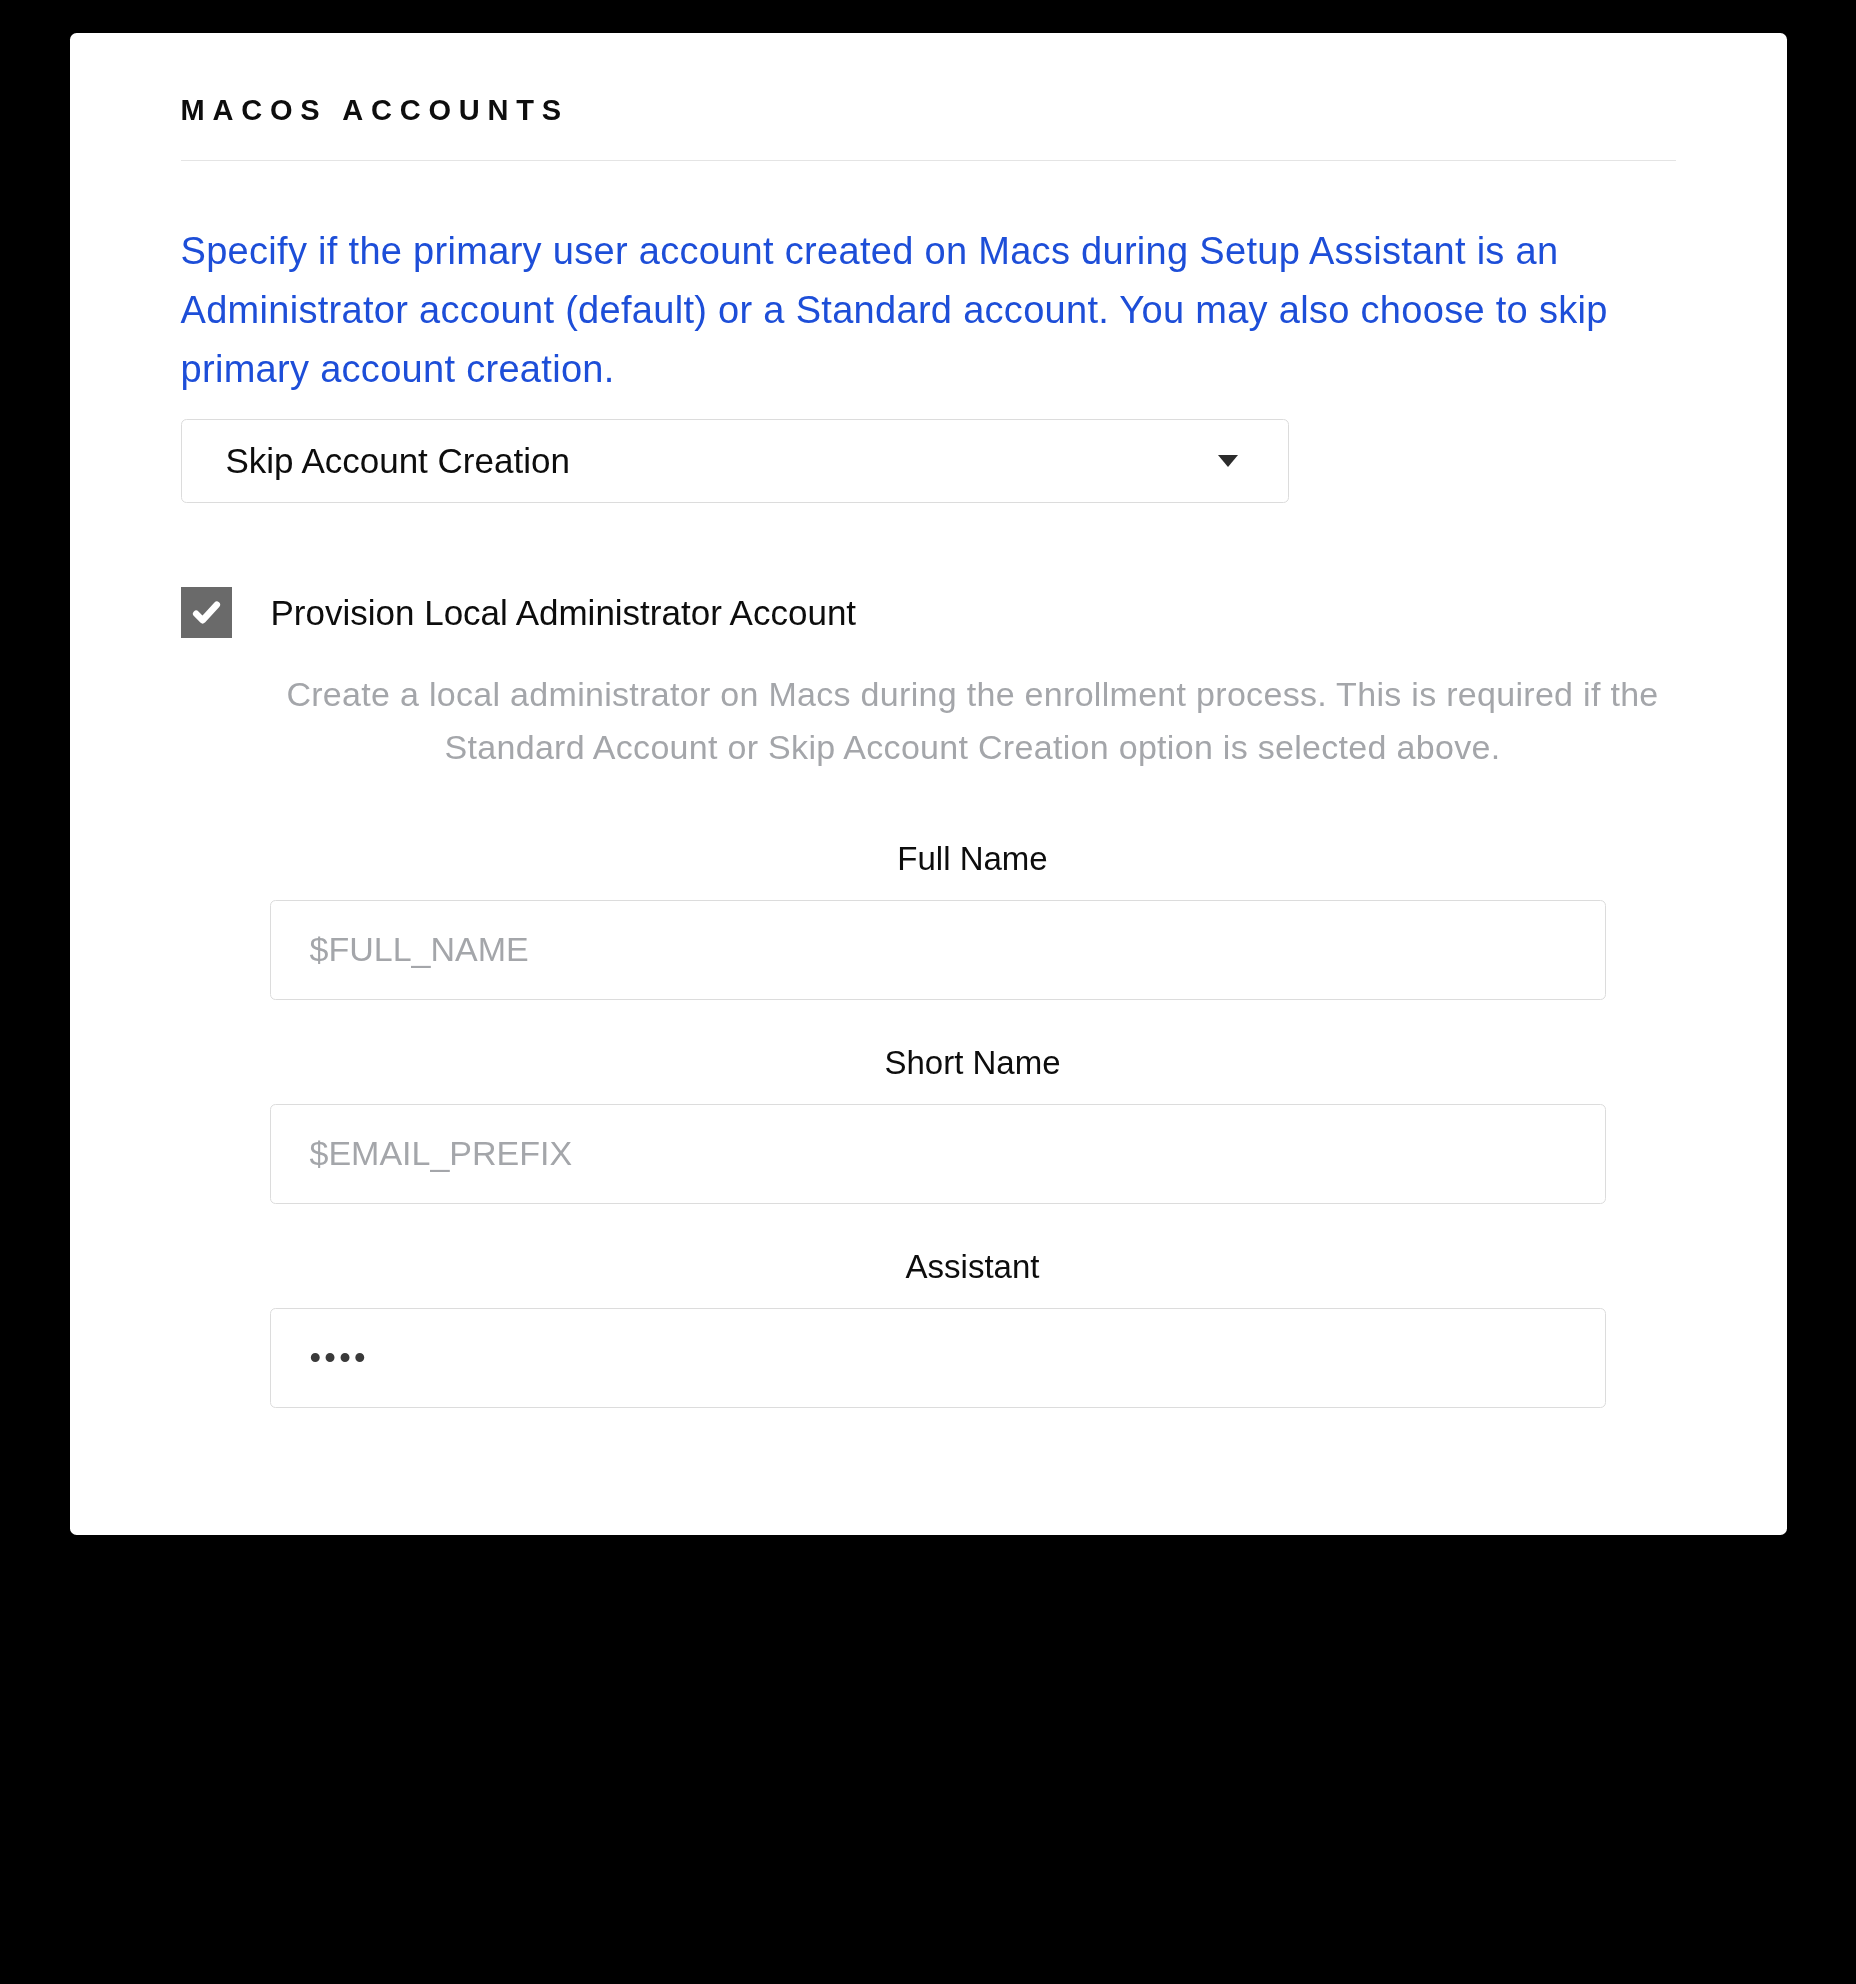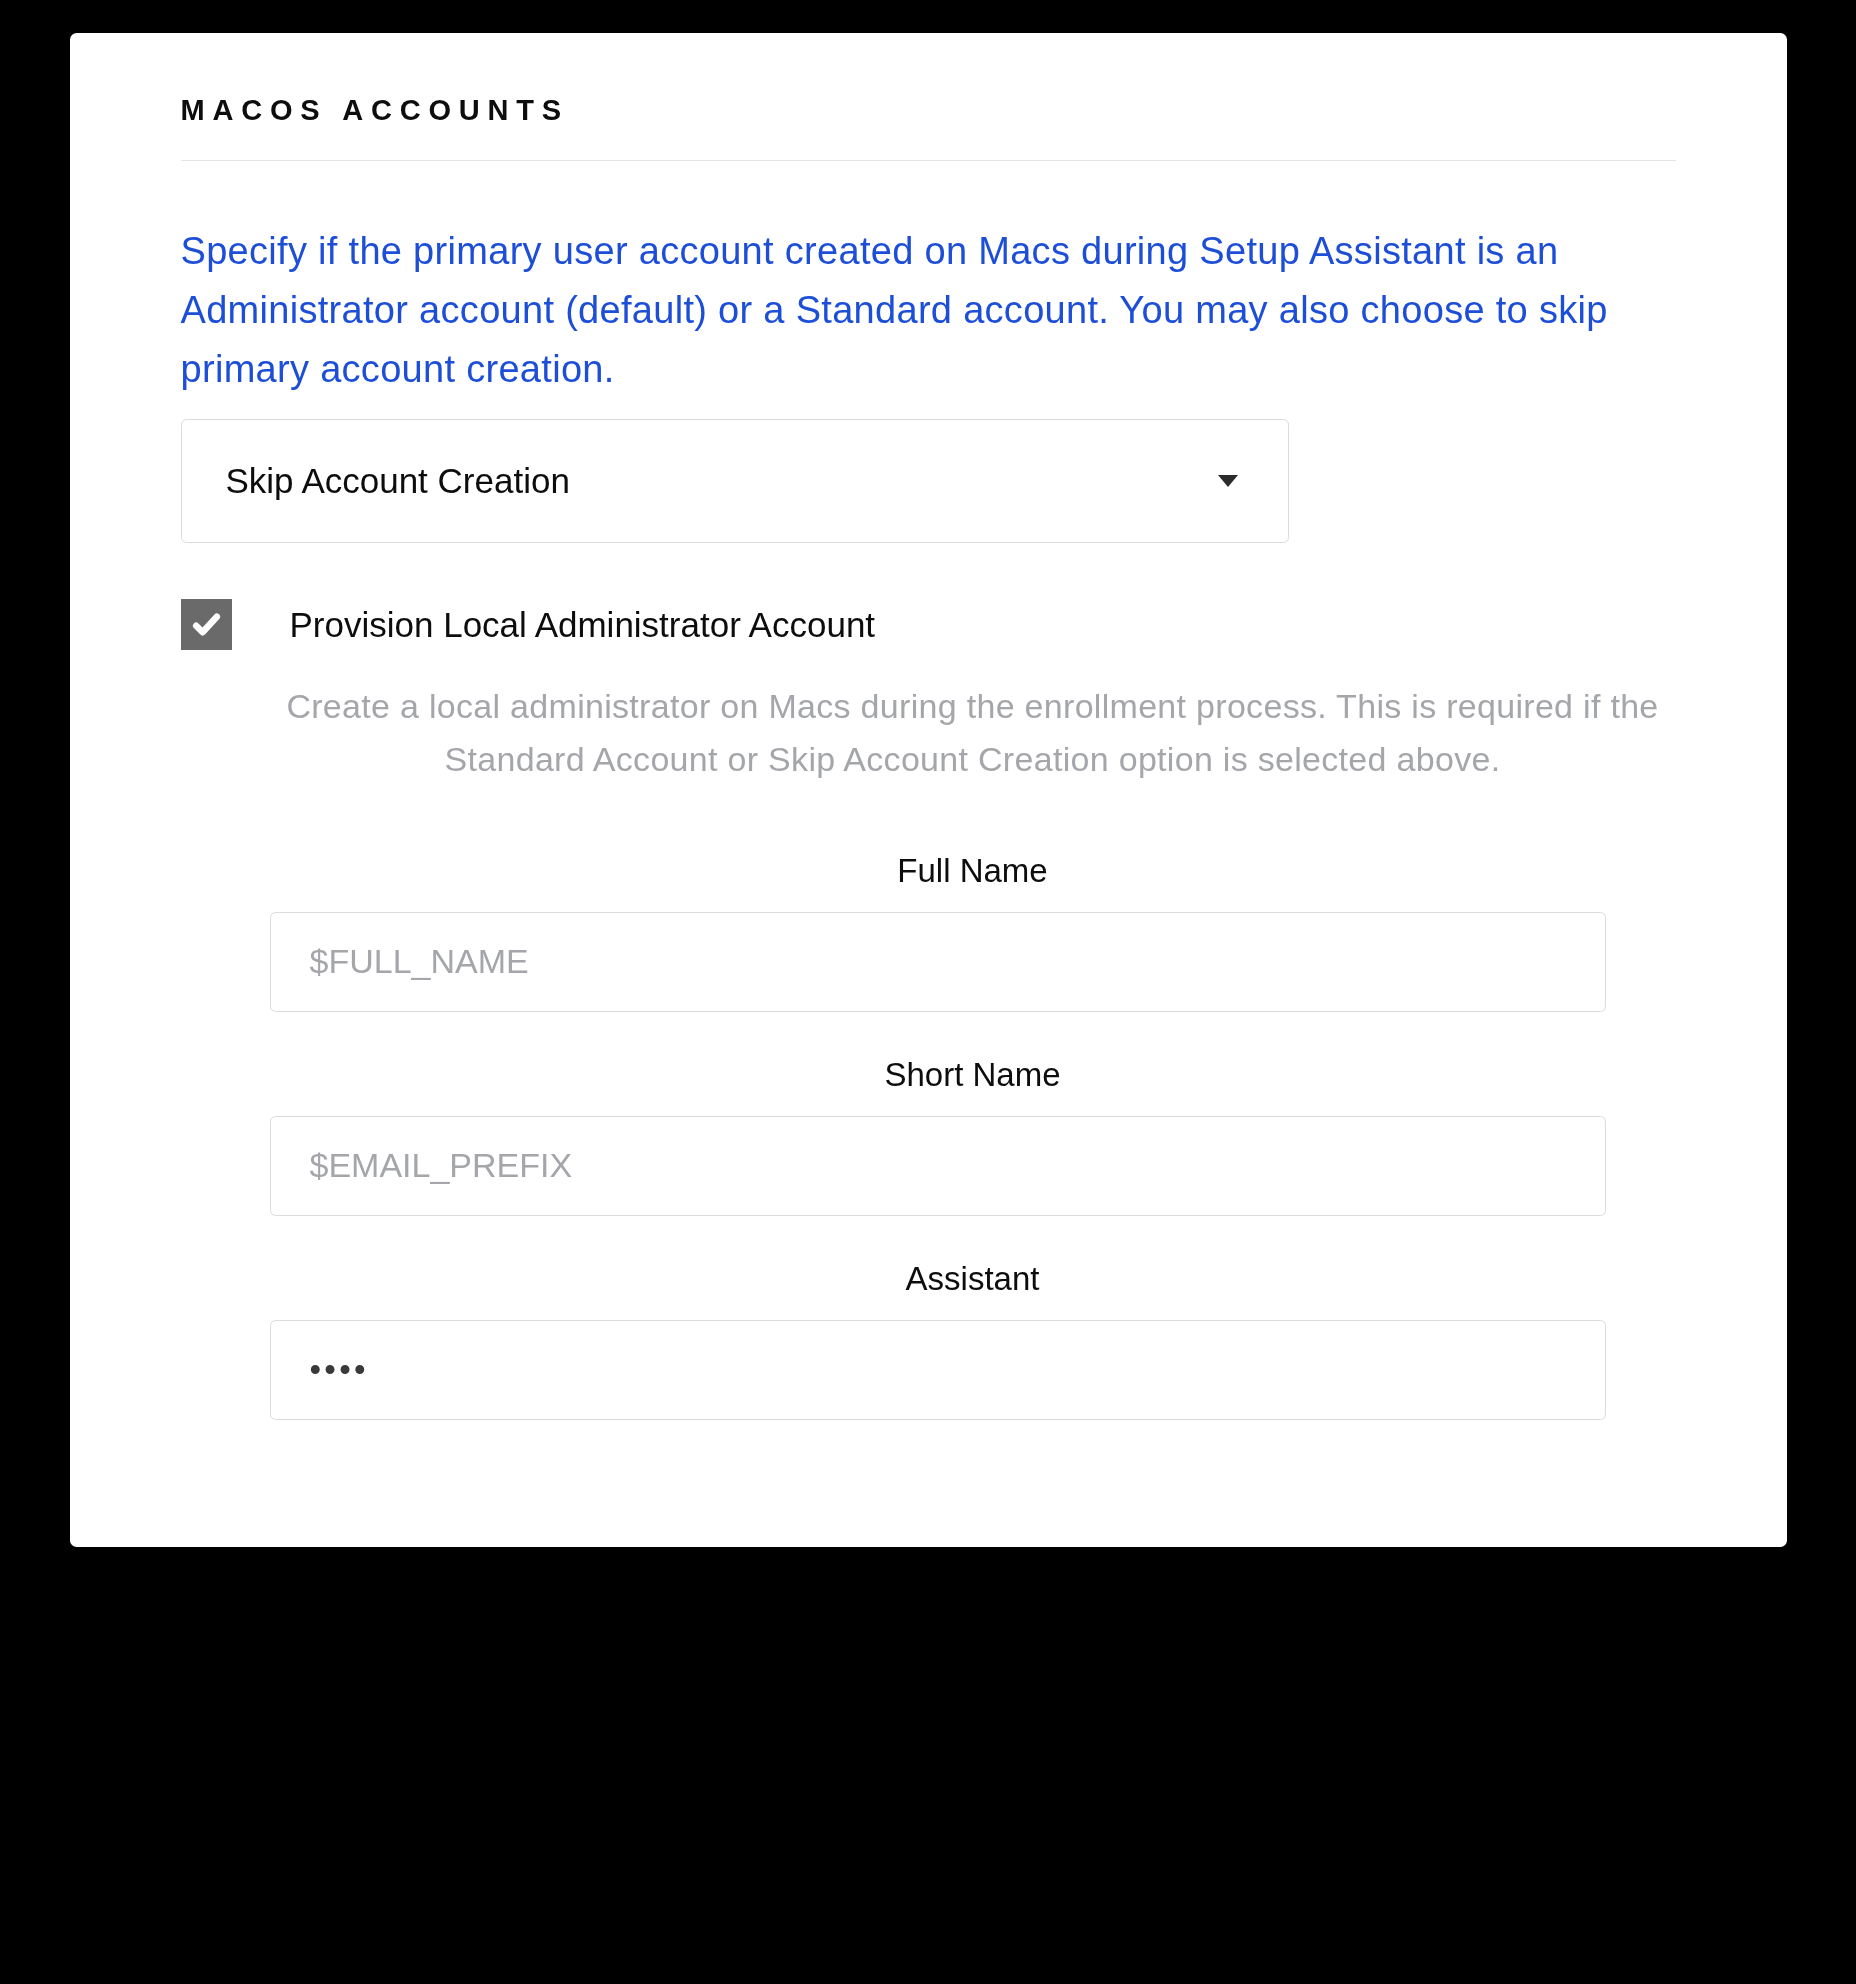--- a/index.html
+++ b/index.html
@@ -40,44 +40,44 @@
       font-size: 38px;
       line-height: 1.55;
       color: #1d4ed8;
       margin-bottom: 20px;
       letter-spacing: 0.3px;
     }
     .select {
       position: relative;
       border: 1.1px solid #dcdcdc;
       border-radius: 5.5px;
-      height: 124px;
+      height: 84px;
       width: 1108px;
       display: flex;
       align-items: center;
       padding: 0 44px 0 44px;
       font-size: 35px;
       color: #0d0d0d;
       cursor: pointer;
-      margin-bottom: 56px;
+      margin-bottom: 84px;
     }
     .select .caret {
       position: absolute;
       right: 50px;
       top: 50%;
       transform: translateY(-50%);
       width: 0; height: 0;
       border-left: 10px solid transparent;
       border-right: 10px solid transparent;
       border-top: 12.2px solid #2b2b2b;
     }
     .checkbox-row {
       display: flex;
       align-items: flex-start;
-      gap: 58px;
+      gap: 39px;
       margin-bottom: 30.5px;
     }
     .checkbox-row.inner {
       margin-left: 89px;
       margin-top: 50px;
     }
     .checkbox {
       width: 51px;
       height: 51px;
       flex-shrink: 0;

